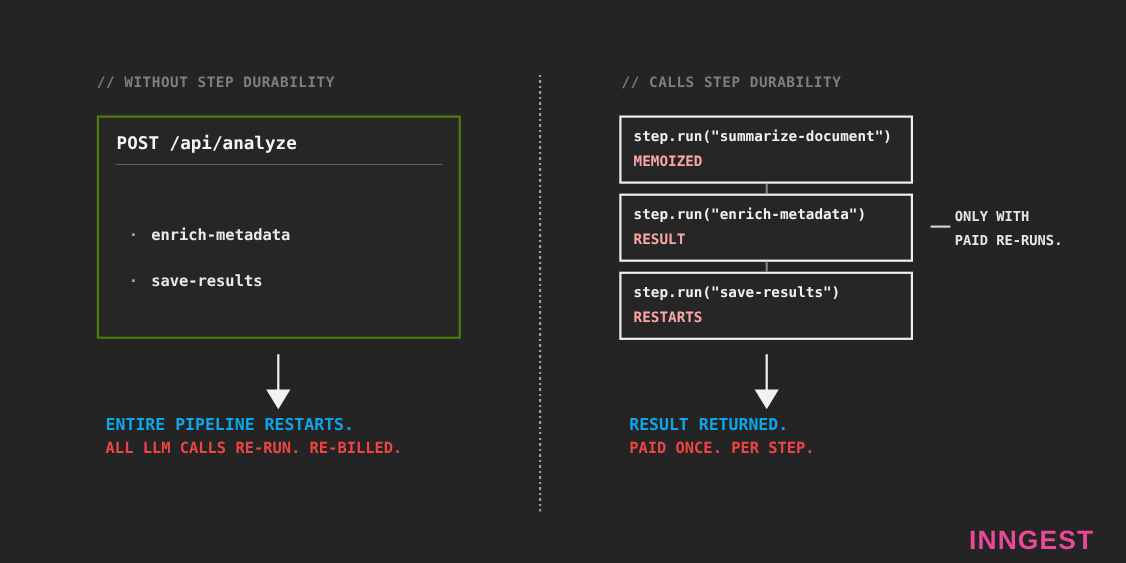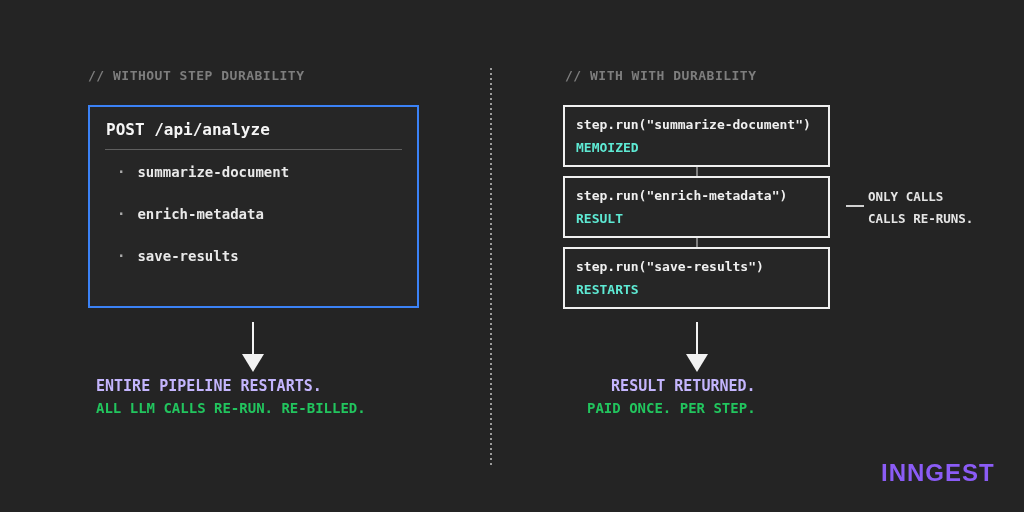--- a/index.html
+++ b/index.html
@@ -22,21 +22,21 @@
     font-weight: bold;
     color: #7e7e7e;
     letter-spacing: 0.5px;
     white-space: nowrap;
   }
 
   
   .pipeline-box {
     left: 88px; top: 105px;
     width: 331px; height: 203px;
-    border: 2px solid #3b82f6;
+    border: 2px solid #4d7c0f;
     background: #262626;
   }
   .pipeline-title {
     position: absolute; left: 16px; top: 13px;
     font-size: 16px; font-weight: bold; color: #f5f5f5;
     white-space: nowrap;
   }
   .pipeline-divider {
     position: absolute; left: 15px; right: 15px; top: 42px;
     height: 1px; background: #5f5f5f;
@@ -55,21 +55,21 @@
     border: 2px solid #f0f0f0;
     background: #262626;
   }
   .step-box .code {
     position: absolute; left: 11px; top: 10px;
     font-size: 13px; font-weight: bold; color: #f0f0f0;
     white-space: nowrap;
   }
   .step-box .status {
     position: absolute; left: 11px; top: 33px;
-    font-size: 13px; font-weight: bold; color: #5eead4;
+    font-size: 13px; font-weight: bold; color: #fca5a5;
     white-space: nowrap;
   }
   .connector {
     left: 696px; width: 2px; height: 9px;
     background: #808080;
   }
 
   
   .dotted-divider {
     left: 490px; top: 68px;
@@ -86,102 +86,99 @@
   .arrow-head {
     top: 354px;
     width: 0; height: 0;
     border-left: 11px solid transparent;
     border-right: 11px solid transparent;
     border-top: 18px solid #f2f2f2;
   }
 
   
   .result-block { top: 375px; line-height: 22px; white-space: nowrap; }
-  .result-strong { font-size: 15px; font-weight: bold; color: #c4b5fd; }
-  .result-muted  { font-size: 14px; font-weight: bold; color: #22c55e; }
+  .result-strong { font-size: 15px; font-weight: bold; color: #0ea5e9; }
+  .result-muted  { font-size: 14px; font-weight: bold; color: #ef4444; }
 
   
   .annotation-dash {
     left: 846px; top: 205px;
     width: 18px; height: 2px;
     background: #d0d0d0;
   }
   .annotation-text {
     left: 868px; top: 186px;
     font-size: 12.5px; font-weight: bold; color: #e5e5e5;
     line-height: 22px; white-space: nowrap;
   }
 
   .logo {
-    left: 881px; top: 459px;
+    left: 881px; top: 478px;
     font-family: "Liberation Sans", sans-serif;
     font-size: 24px; font-weight: 800;
-    color: #8b5cf6; letter-spacing: 1px;
+    color: #ec4899; letter-spacing: 1px;
     white-space: nowrap;
   }
 </style>
 </head>
 <body>
 
 <div class="canvas">
 
   <div class="abs panel-header" style="left:88px; top:68px;">// WITHOUT STEP DURABILITY</div>
 
   <div class="abs pipeline-box">
     <div class="pipeline-title">POST /api/analyze</div>
     <div class="pipeline-divider"></div>
-    <div class="step-row" style="top:56px;">
-      <span class="bullet">·</span><span>summarize-document</span>
-    </div>
     <div class="step-row" style="top:140px;">
       <span class="bullet">·</span><span>save-results</span>
     </div>
     <div class="step-row" style="top:98px;">
       <span class="bullet">·</span><span>enrich-metadata</span>
     </div>
   </div>
 
   <div class="abs arrow-stem" style="left:252px;"></div>
   <div class="abs arrow-head" style="left:242px;"></div>
 
   <div class="abs result-block" style="left:96px;">
     <div class="result-strong">ENTIRE PIPELINE RESTARTS.</div>
     <div class="result-muted">ALL LLM CALLS RE-RUN. RE-BILLED.</div>
   </div>
 
   <div class="abs dotted-divider"></div>
 
-  <div class="abs panel-header" style="left:565px; top:68px;">// WITH WITH DURABILITY</div>
+  <div class="abs panel-header" style="left:565px; top:68px;">// CALLS STEP DURABILITY</div>
 
   <div class="abs step-box" style="top:105px;">
     <div class="code">step.run("summarize-document")</div>
     <div class="status">MEMOIZED</div>
   </div>
   <div class="abs connector" style="top:167px;"></div>
 
   <div class="abs step-box" style="top:176px;">
     <div class="code">step.run("enrich-metadata")</div>
     <div class="status">RESULT</div>
   </div>
   <div class="abs connector" style="top:238px;"></div>
 
   <div class="abs step-box" style="top:247px;">
     <div class="code">step.run("save-results")</div>
     <div class="status">RESTARTS</div>
   </div>
 
   <div class="abs annotation-dash"></div>
   <div class="abs annotation-text">
-    <div>ONLY CALLS</div>
-    <div>CALLS RE-RUNS.</div>
+    <div>ONLY WITH</div>
+    <div>PAID RE-RUNS.</div>
   </div>
 
   <div class="abs arrow-stem" style="left:696px;"></div>
   <div class="abs arrow-head" style="left:686px;"></div>
 
-  <div class="abs result-block" style="left:587px;text-align:right;">
+  <div class="abs result-block" style="left:572px;">
     <div class="result-strong">RESULT RETURNED.</div>
     <div class="result-muted">PAID ONCE. PER STEP.</div>
   </div>
 
   <div class="abs logo">INNGEST</div>
 
 </div>
 
 </body></html>

